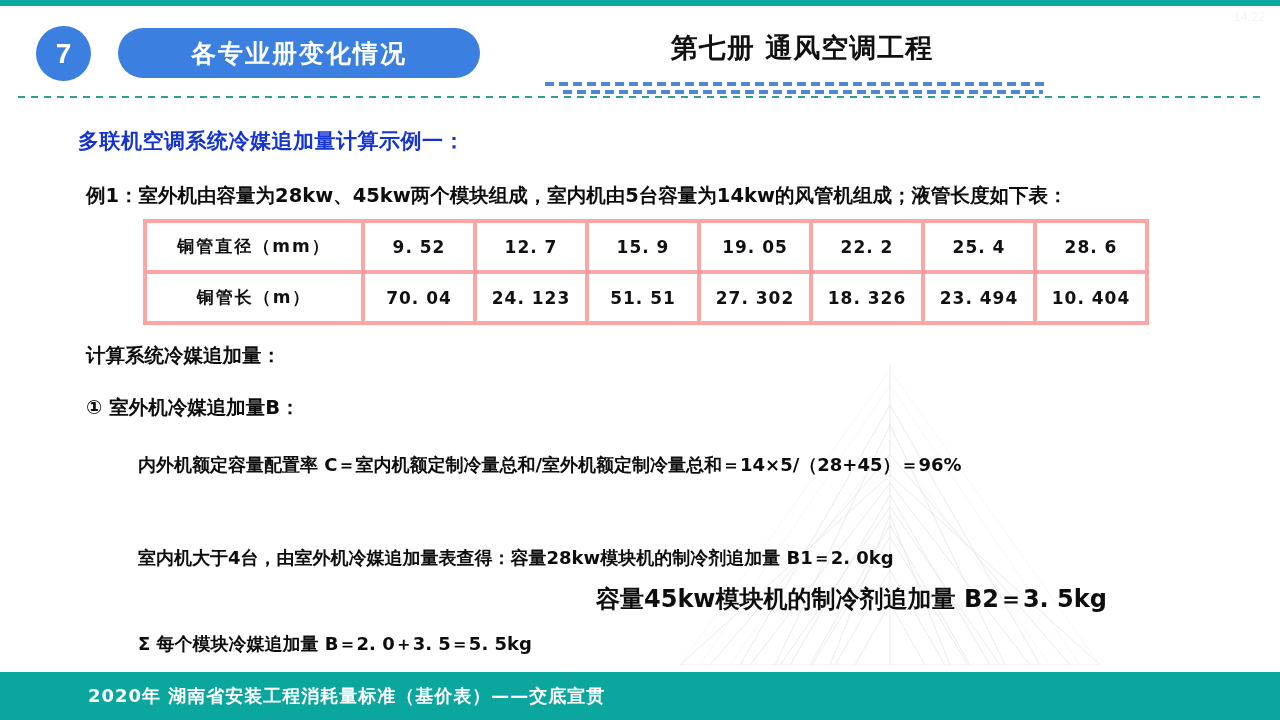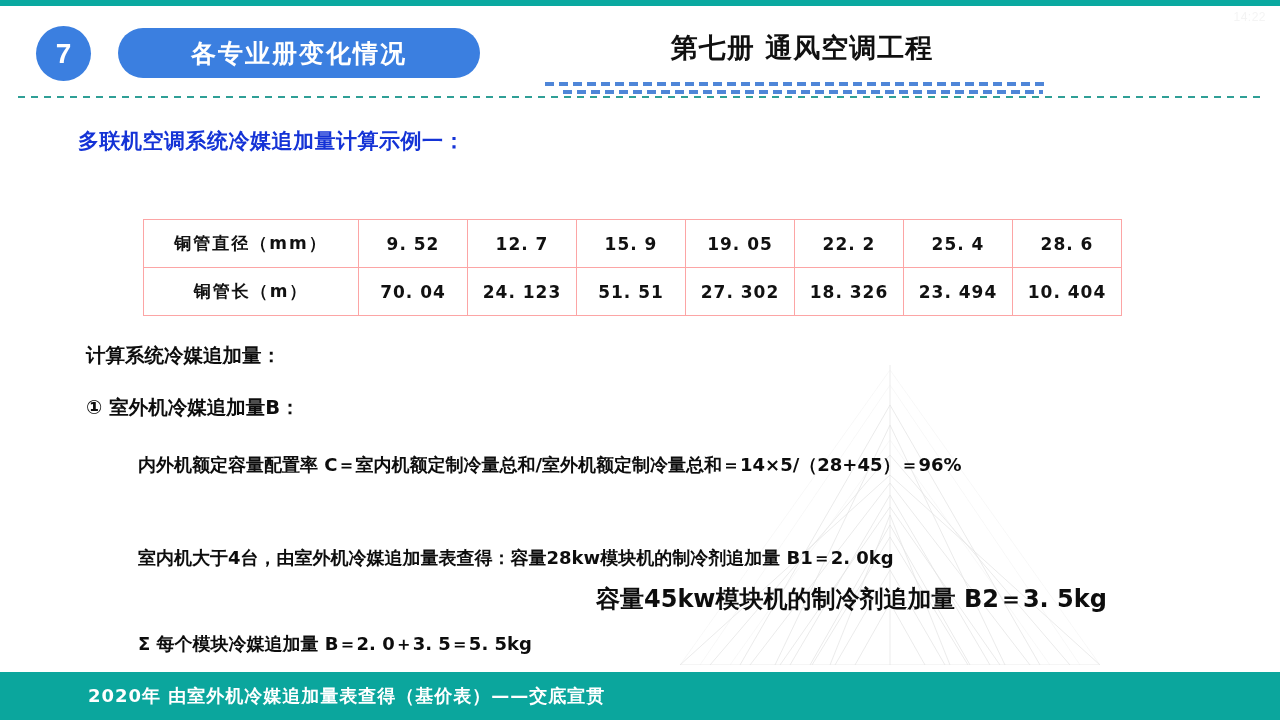--- a/index.html
+++ b/index.html
@@ -142,21 +142,21 @@
   .pipe-table {
     position: absolute;
     left: 143px;
     top: 219px;
     border-collapse: collapse;
     font-size: 17px;
     font-weight: bold;
     color: #111111;
   }
   .pipe-table td {
-    border: 1px solid #fca5a5;
+    border: 4px solid #fca5a5;
     height: 45px;
     text-align: center;
     vertical-align: middle;
     letter-spacing: 1px;
   }
   .pipe-table td.label {
     width: 212px;
     letter-spacing: 2px;
   }
   .pipe-table td.val { width: 106px; }
@@ -242,20 +242,21 @@
     <div class="pill">各专业册变化情况</div>
     <div class="chapter-title">第七册  通风空调工程</div>
     <div class="eq-line one"></div>
     <div class="eq-line two"></div>
   </div>
 
   <div class="header-dash"></div>
 
   <div class="subtitle">多联机空调系统冷媒追加量计算示例一：</div>
 
+  <div class="example-line">例1：室外机由容量为28kw、45kw两个模块组成，室内机由5台容量为14kw的风管机组成；液管长度如下表：</div>
 
   <table class="pipe-table">
     <tbody>
       <tr>
         <td class="label">铜管直径（mm）</td>
         <td class="val">9. 52</td>
         <td class="val">12. 7</td>
         <td class="val">15. 9</td>
         <td class="val">19. 05</td>
         <td class="val">22. 2</td>
@@ -276,16 +277,16 @@
   </table>
 
   <div class="calc calc-item1">①  室外机冷媒追加量B：</div>
   <div class="calc calc-head">计算系统冷媒追加量：</div>
   <div class="calc calc-l1">内外机额定容量配置率  C＝室内机额定制冷量总和/室外机额定制冷量总和＝14×5/（28+45）＝96%</div>
   <div class="calc calc-l2">室内机大于4台，由室外机冷媒追加量表查得：容量28kw模块机的制冷剂追加量  B1＝2. 0kg</div>
   <div class="calc calc-l3">容量45kw模块机的制冷剂追加量  B2＝3. 5kg</div>
   <div class="calc calc-l4">Σ 每个模块冷媒追加量  B＝2. 0＋3. 5＝5. 5kg</div>
 
   <div class="footer">
-    <div class="footer-text">2020年  由室外机冷媒追加量表查得（基价表）——交底宣贯</div>
+    <div class="footer-text">2020年  湖南省安装工程消耗量标准（基价表）——交底宣贯</div>
   </div>
 
 </div>
 
 </body></html>

